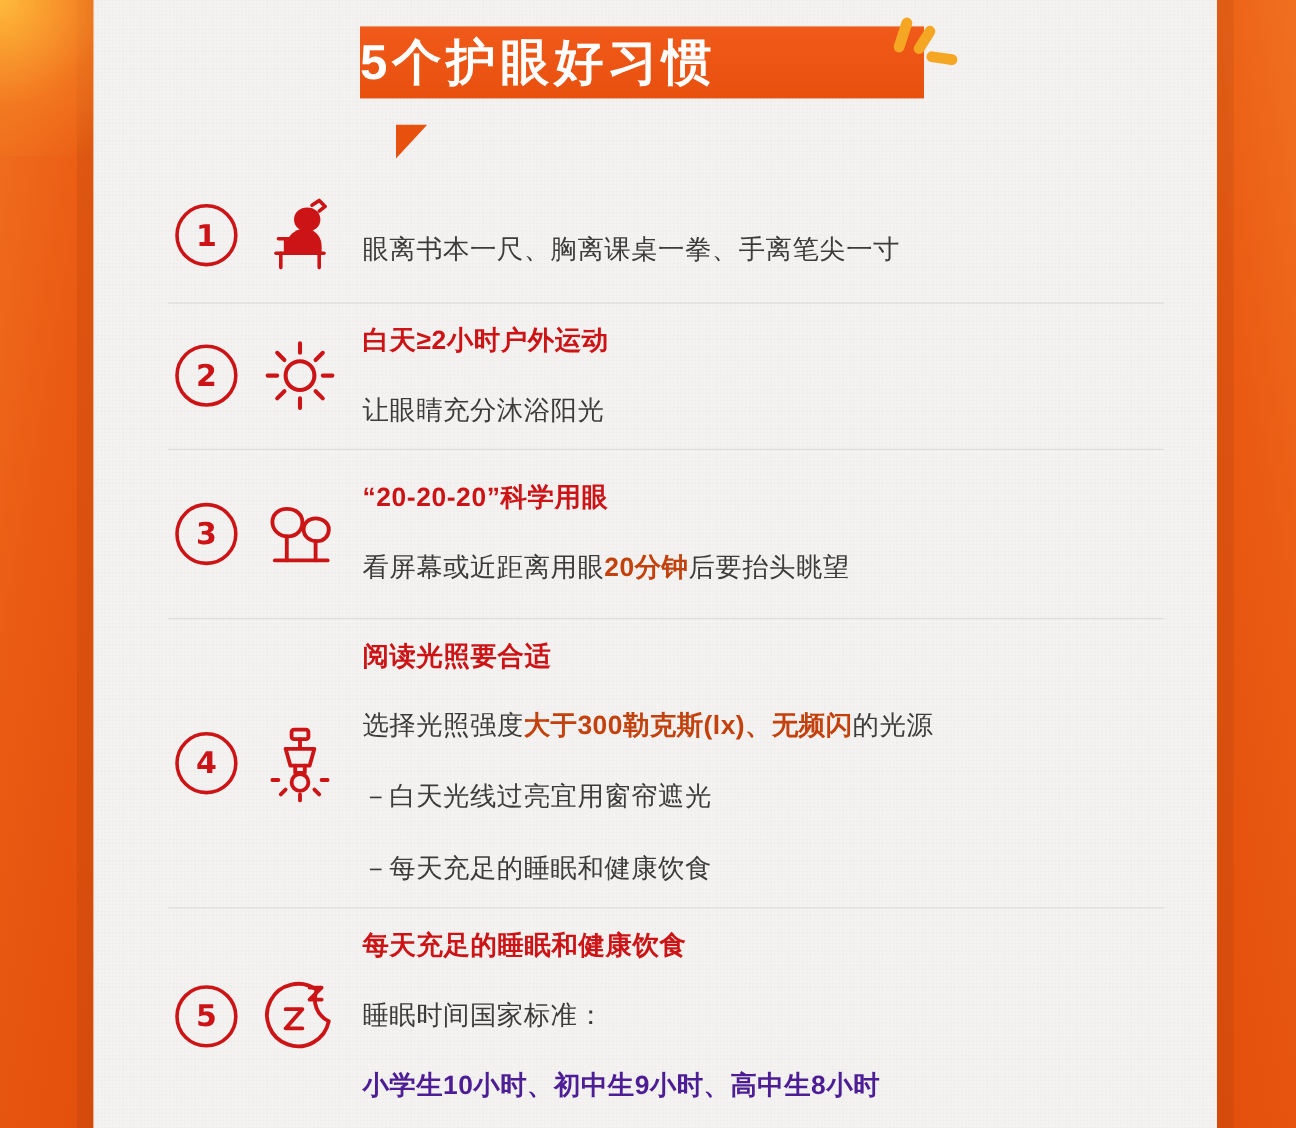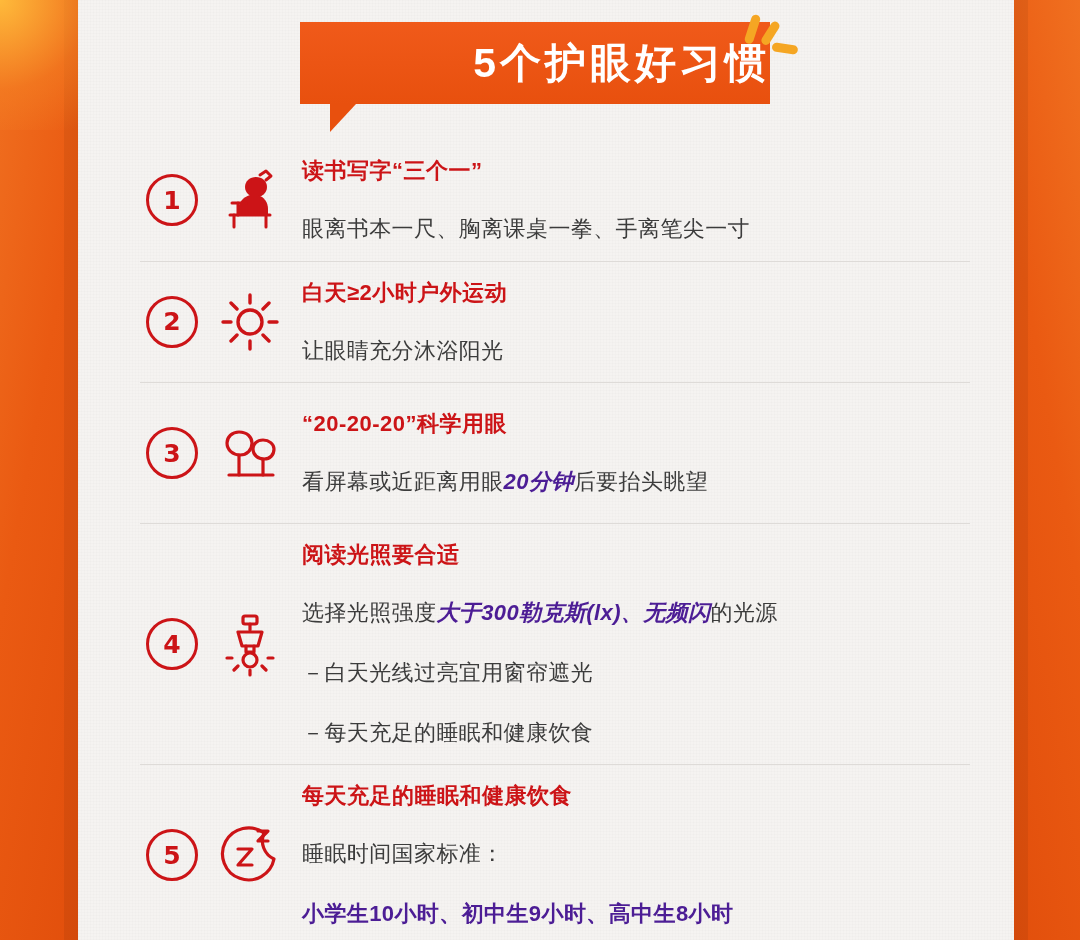--- a/index.html
+++ b/index.html
@@ -66,25 +66,25 @@
   .banner-wrap {
     position: absolute;
     left: 300px;
     top: 22px;
     width: 470px;
     height: 100px;
   }
   .banner {
     position: relative;
     width: 470px;
-    height: 82px;
+    height: 60px;
     background: linear-gradient(180deg, #f05a1a 0%, #e8500e 100%);
     display: flex;
     align-items: center;
-    justify-content: flex-end;
+    justify-content: flex-start;
   }
   .banner-title {
     color: #ffffff;
     font-size: 41px;
     font-weight: bold;
     letter-spacing: 4px;
     line-height: 1;
     white-space: nowrap;
   }
   .banner-tail {
@@ -161,23 +161,22 @@
     letter-spacing: 0.5px;
   }
   .sub {
     color: #3c3c3c;
     font-size: 22px;
     line-height: 1.62;
     letter-spacing: 0.4px;
     margin-top: 24px;
   }
   .sub .em {
-    color: #4c1d95;
-    font-weight: bold;
-    font-style: italic;
+    color: #c2410c;
+    font-weight: bold;
   }
   .sub.bold-red {
     color: #4c1d95;
     font-weight: bold;
   }
 </style>
 </head>
 <body>
 
 <div class="poster">
@@ -211,21 +210,20 @@
           <path d="M40 8c6 0 11 4 11 10s-5 10-11 10-11-4-11-10S34 8 40 8z" fill="#cc1417" stroke="none"></path>
           <path d="M34 26c-7 2-12 8-12 16v4h30v-6c0-7-4-12-10-14" fill="#cc1417" stroke="none"></path>
           <path d="M14 46h40"></path>
           <path d="M18 46v12M50 46v12"></path>
           <path d="M16 34h14"></path>
           <path d="M22 34v12"></path>
           <path d="M44 6l6-4 5 5-5 4" fill="none"></path>
         </svg>
       </div>
       <div class="text">
-        <div class="head">读书写字“三个一”</div>
         <div class="sub">眼离书本一尺、胸离课桌一拳、手离笔尖一寸</div>
       </div>
     </div>
 
     <div class="row r2">
       <div class="num">
         <div class="num-circle">2</div>
       </div>
       <div class="icon">
         <svg width="62" height="62" viewBox="0 0 62 62" fill="none" stroke="#cc1417" stroke-width="3.4" stroke-linecap="round">

